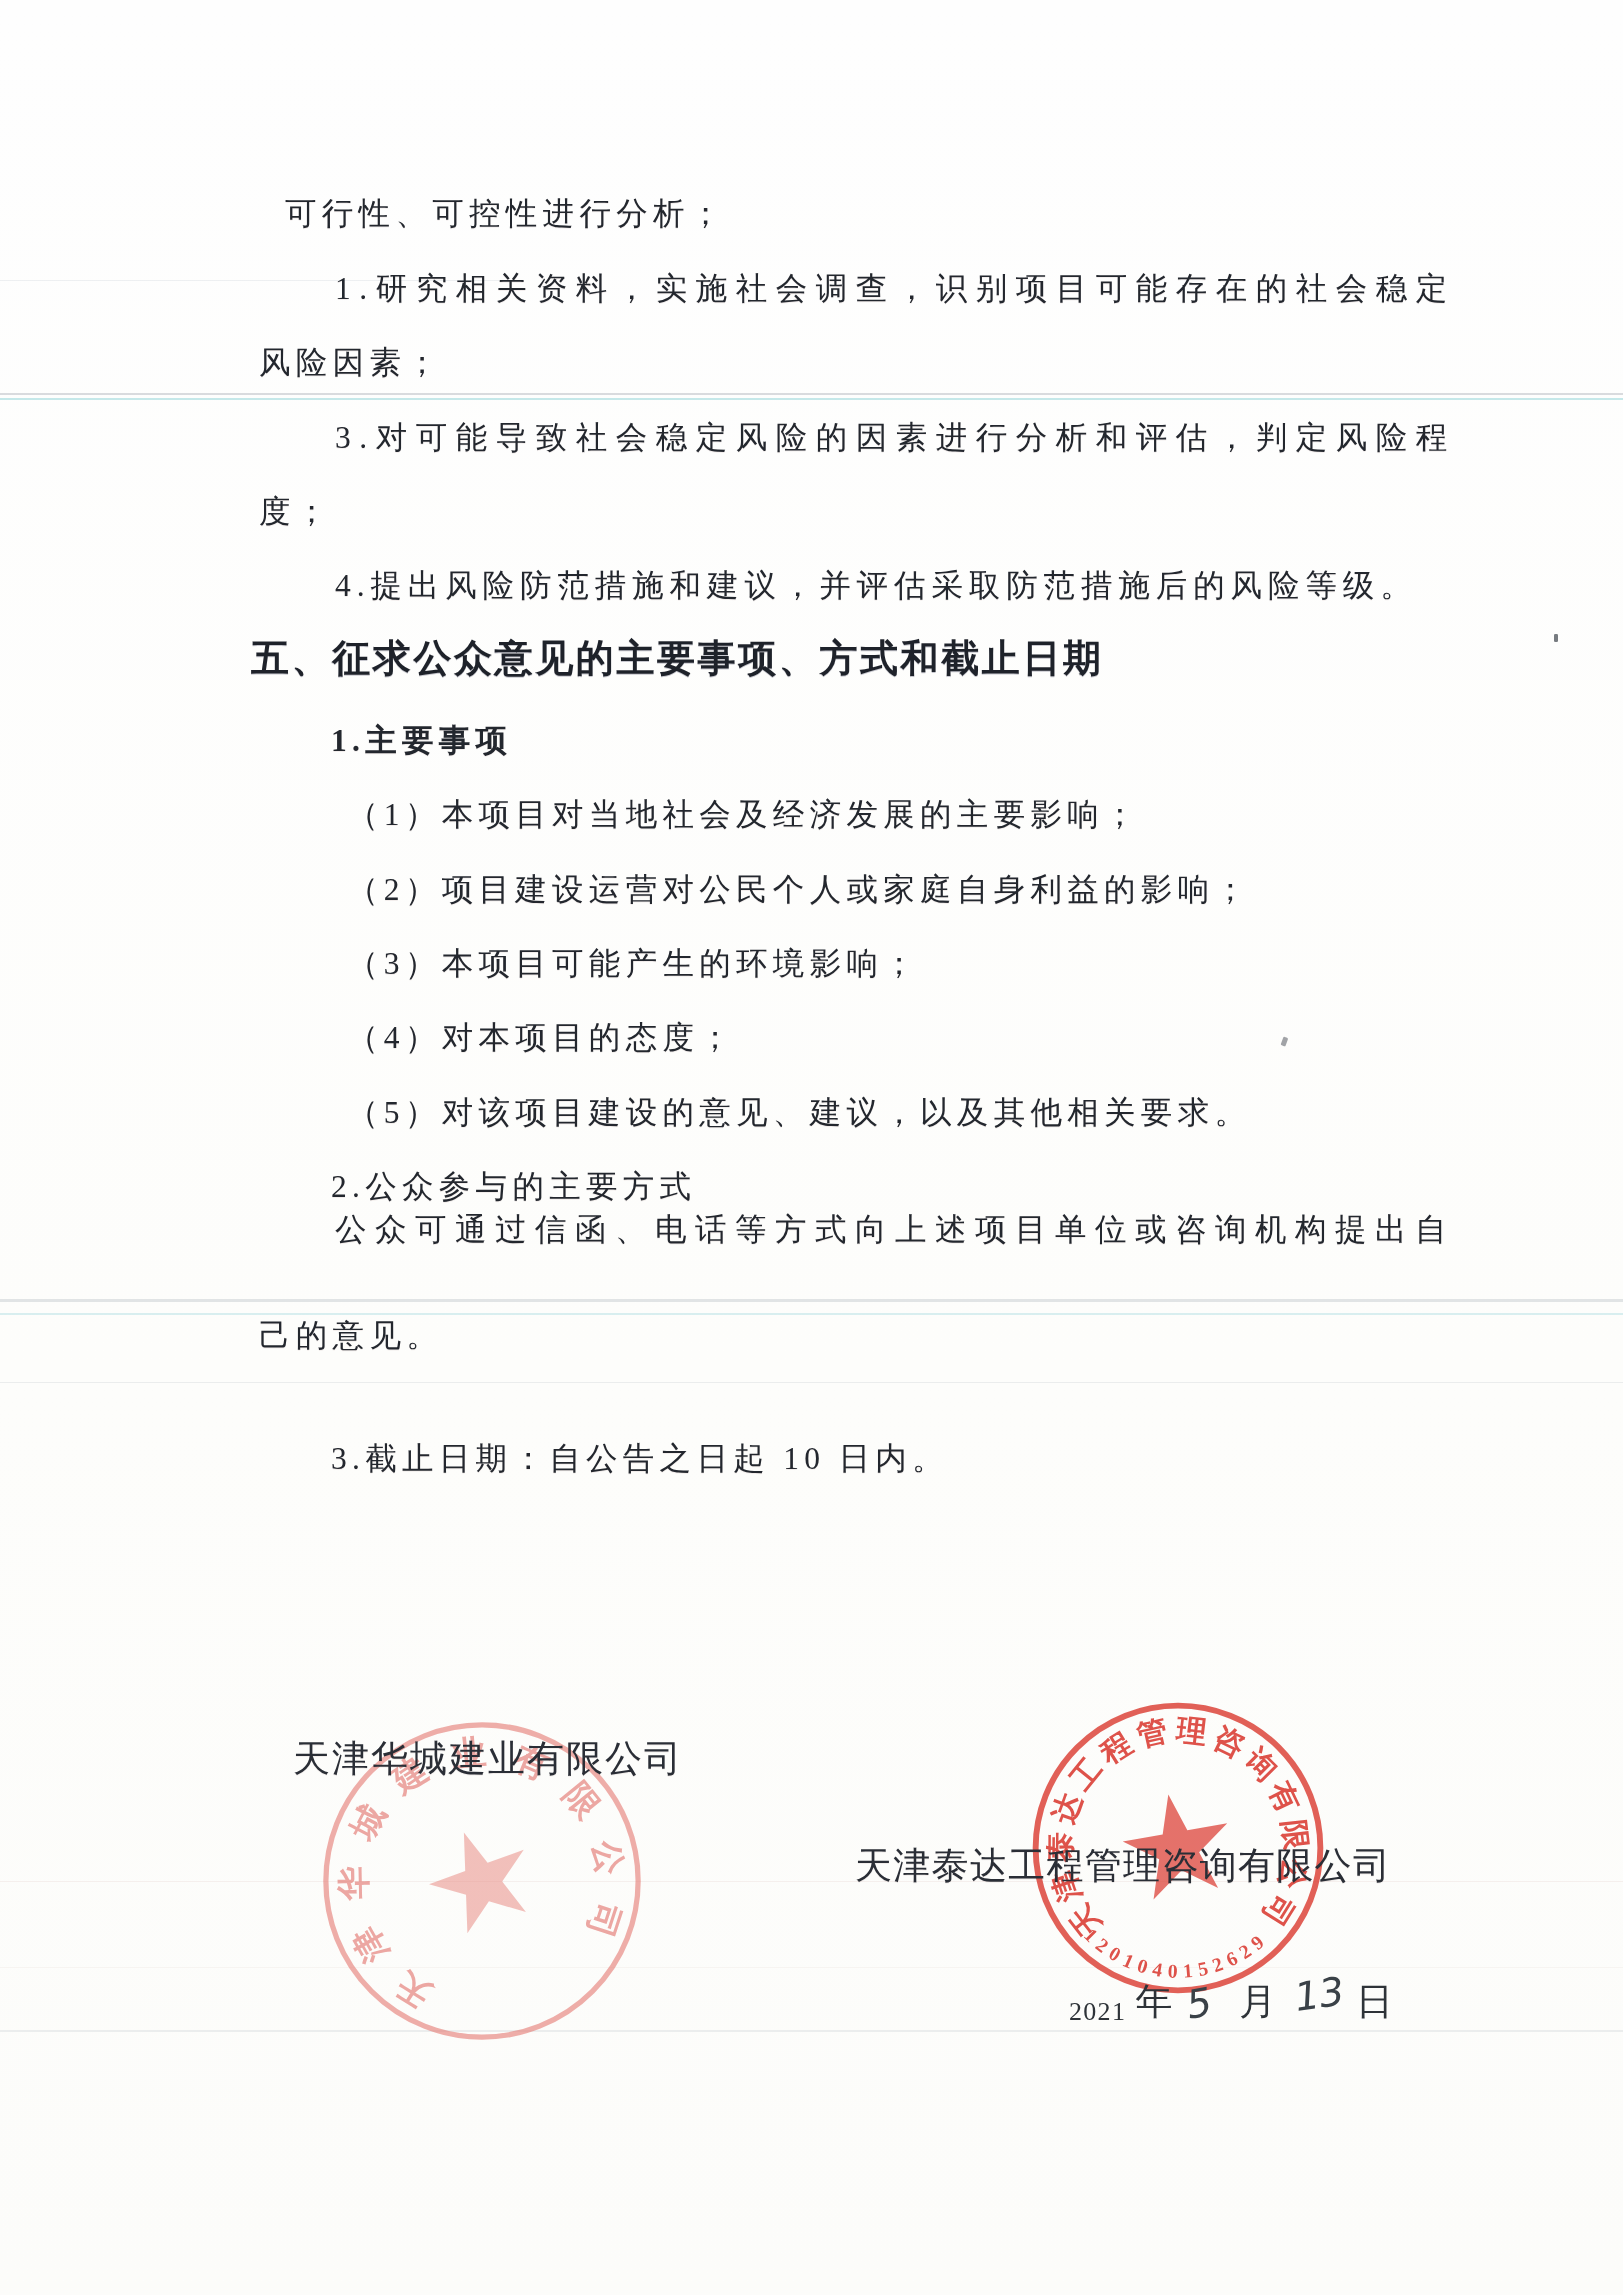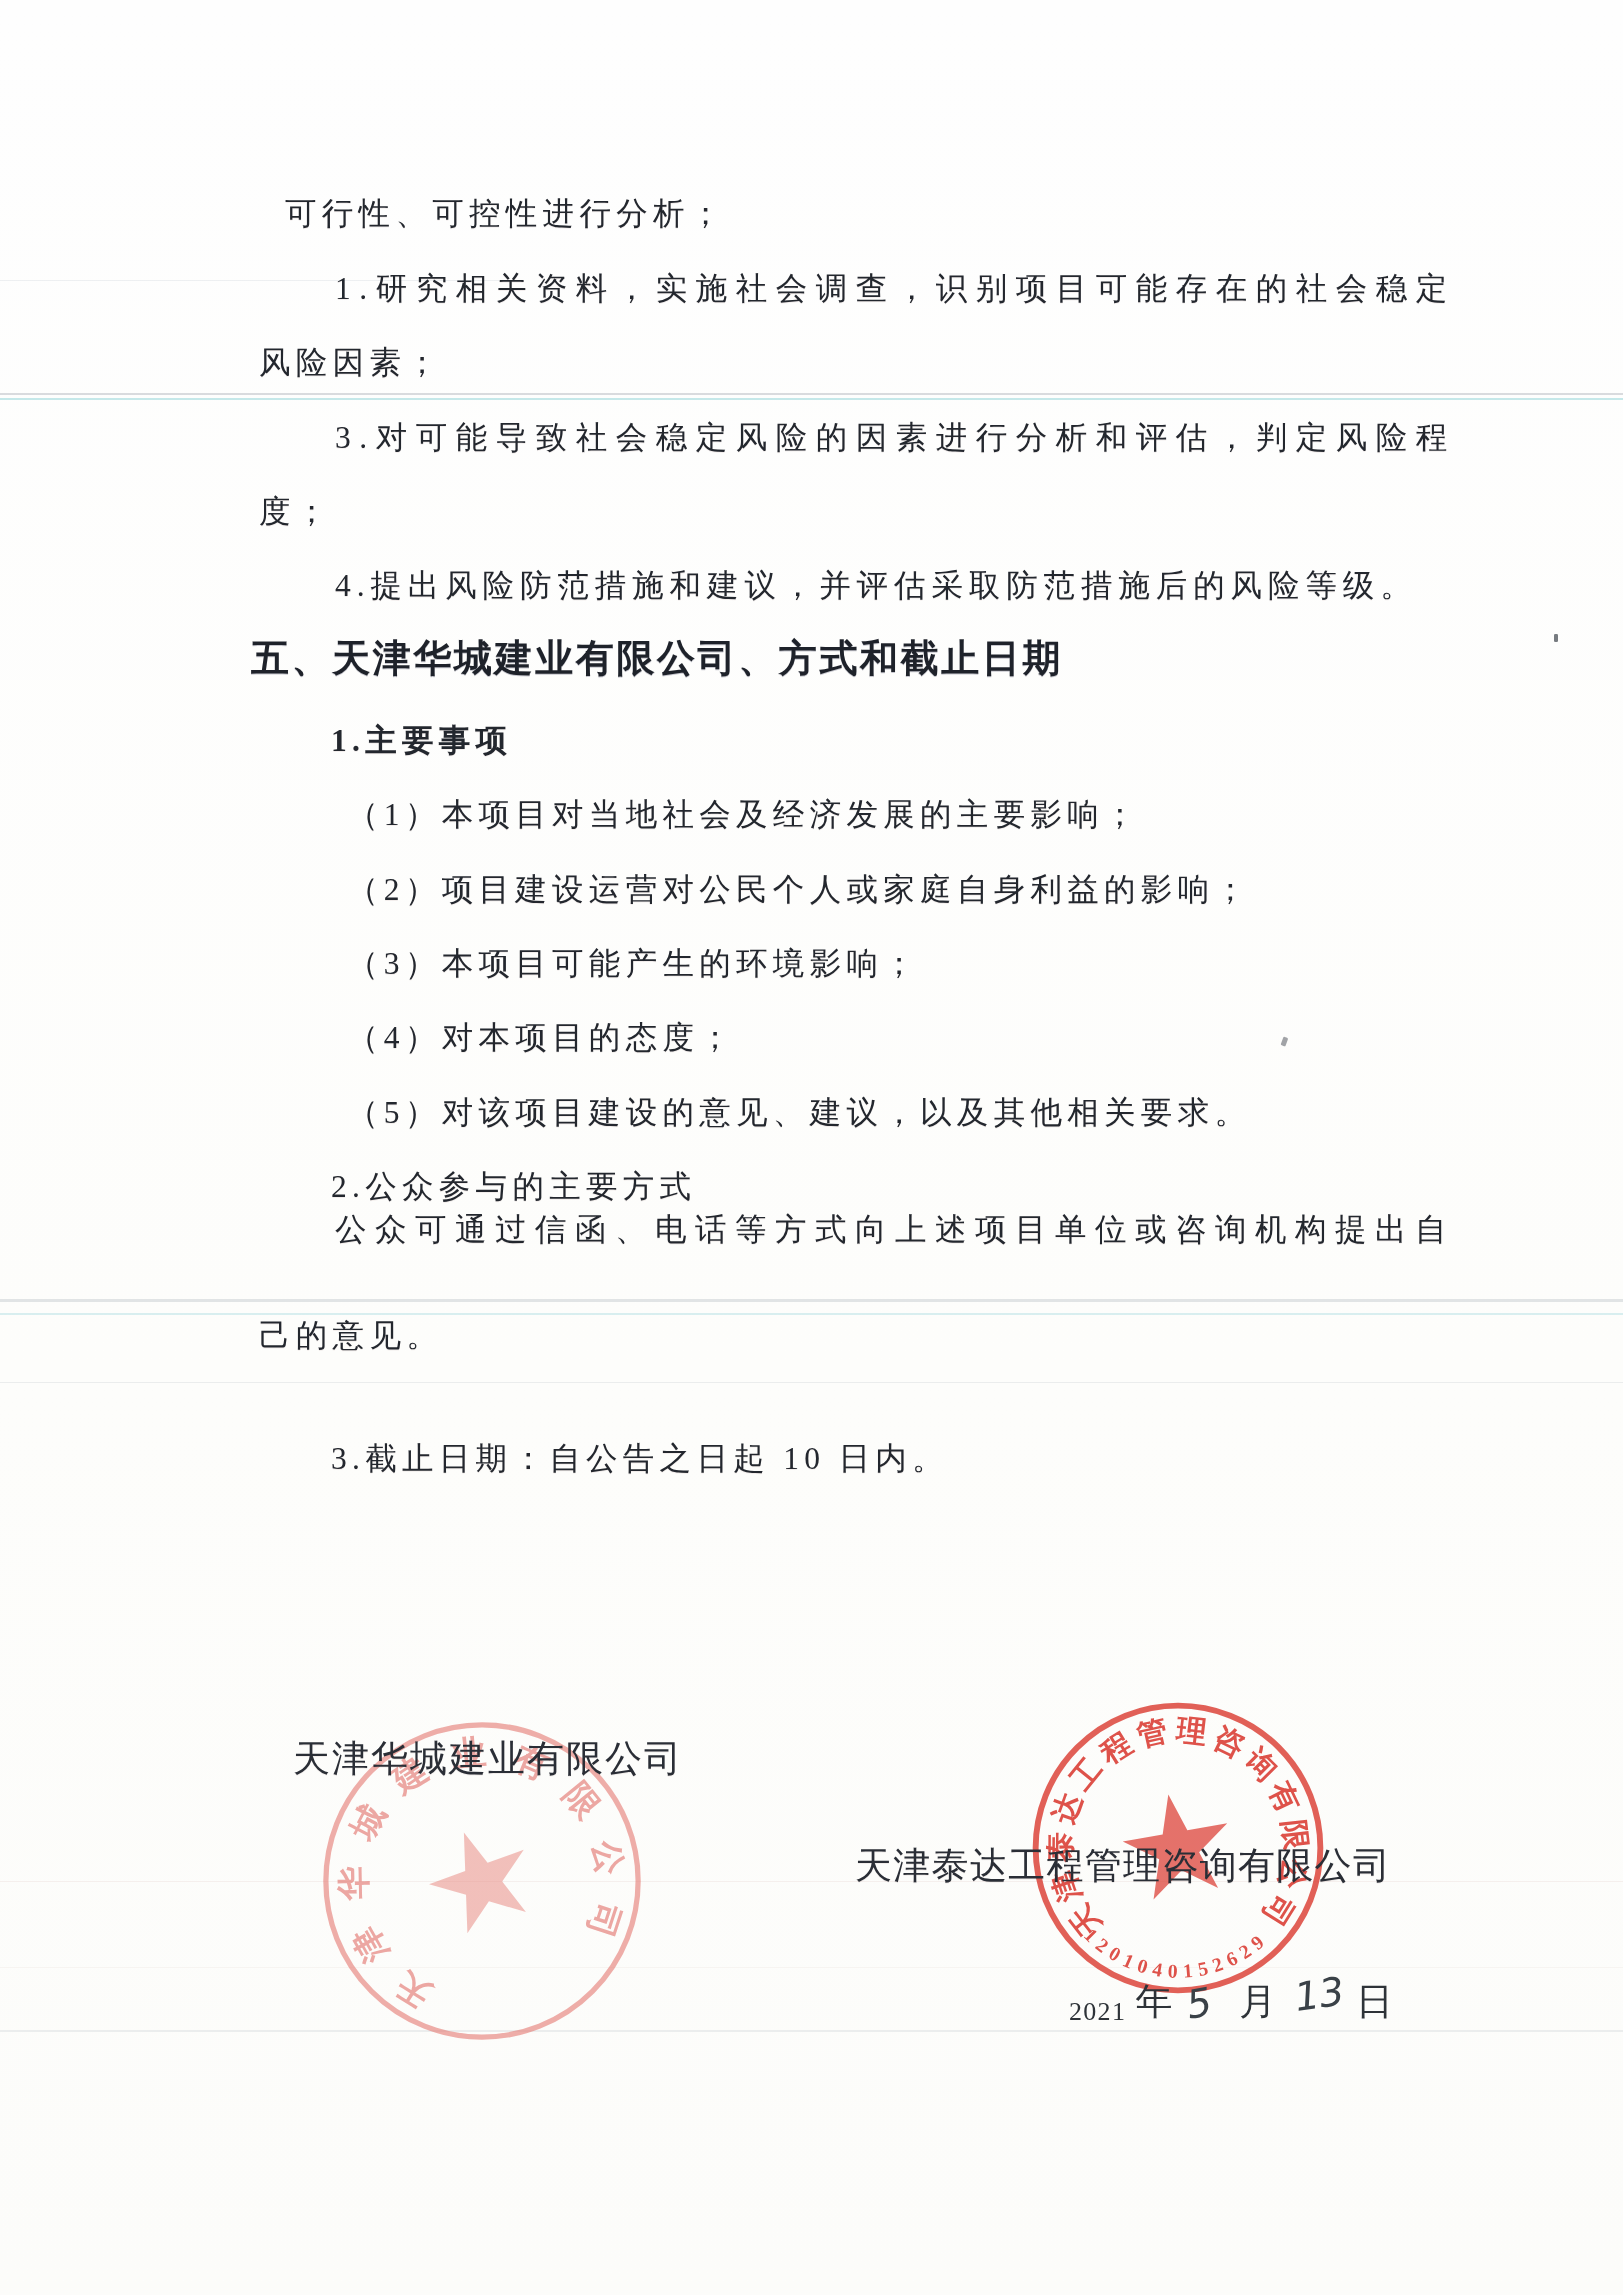--- a/index.html
+++ b/index.html
@@ -63,21 +63,21 @@
 
 <div class="speck" data-name="ink-speck" style="left:1554px;top:634px;width:3.9px;height:7.9px;opacity:.8;"></div>
 <div class="speck" data-name="ink-speck" style="left:1282px;top:1037px;width:4.6px;height:8.5px;opacity:.55;transform:rotate(20deg);"></div>
 
 <div class="line" data-name="paragraph-line-continuation" style="left:259px;top:195px;margin-left:26px;">可行性、可控性进行分析；</div>
 <div class="line just13" data-name="paragraph-line-numbered" style="left:335px;top:270px;">1.研究相关资料，实施社会调查，识别项目可能存在的社会稳定</div>
 <div class="line" data-name="paragraph-line-continuation" style="left:259px;top:344px;">风险因素；</div>
 <div class="line just13" data-name="paragraph-line-numbered" style="left:335px;top:419px;">3.对可能导致社会稳定风险的因素进行分析和评估，判定风险程</div>
 <div class="line" data-name="paragraph-line-continuation" style="left:259px;top:493px;">度；</div>
 <div class="line just9" data-name="paragraph-line-numbered" style="left:335px;top:567px;">4.提出风险防范措施和建议，并评估采取防范措施后的风险等级。</div>
-<div class="line heading" data-name="section-heading" style="left:251px;top:640px;">五、天津华城建业有限公司、方式和截止日期</div>
+<div class="line heading" data-name="section-heading" style="left:251px;top:640px;">五、征求公众意见的主要事项、方式和截止日期</div>
 <div class="line" data-name="paragraph-line-numbered" style="left:331px;top:722px;font-weight:bold;">1.主要事项</div>
 <div class="line" data-name="list-item" style="left:347px;top:796px;">（1）本项目对当地社会及经济发展的主要影响；</div>
 <div class="line" data-name="list-item" style="left:347px;top:871px;">（2）项目建设运营对公民个人或家庭自身利益的影响；</div>
 <div class="line" data-name="list-item" style="left:347px;top:945px;">（3）本项目可能产生的环境影响；</div>
 <div class="line" data-name="list-item" style="left:347px;top:1019px;">（4）对本项目的态度；</div>
 <div class="line" data-name="list-item" style="left:347px;top:1094px;">（5）对该项目建设的意见、建议，以及其他相关要求。</div>
 <div class="line" data-name="paragraph-line-numbered" style="left:331px;top:1168px;">2.公众参与的主要方式</div>
 <div class="line just13" data-name="paragraph-line" style="left:335px;top:1211px;">公众可通过信函、电话等方式向上述项目单位或咨询机构提出自</div>
 <div class="line" data-name="paragraph-line-continuation" style="left:259px;top:1317px;">己的意见。</div>
 <div class="line" data-name="paragraph-line-numbered" style="left:331px;top:1392px;margin-top:48px;">3.截止日期：自公告之日起 10 日内。</div>

